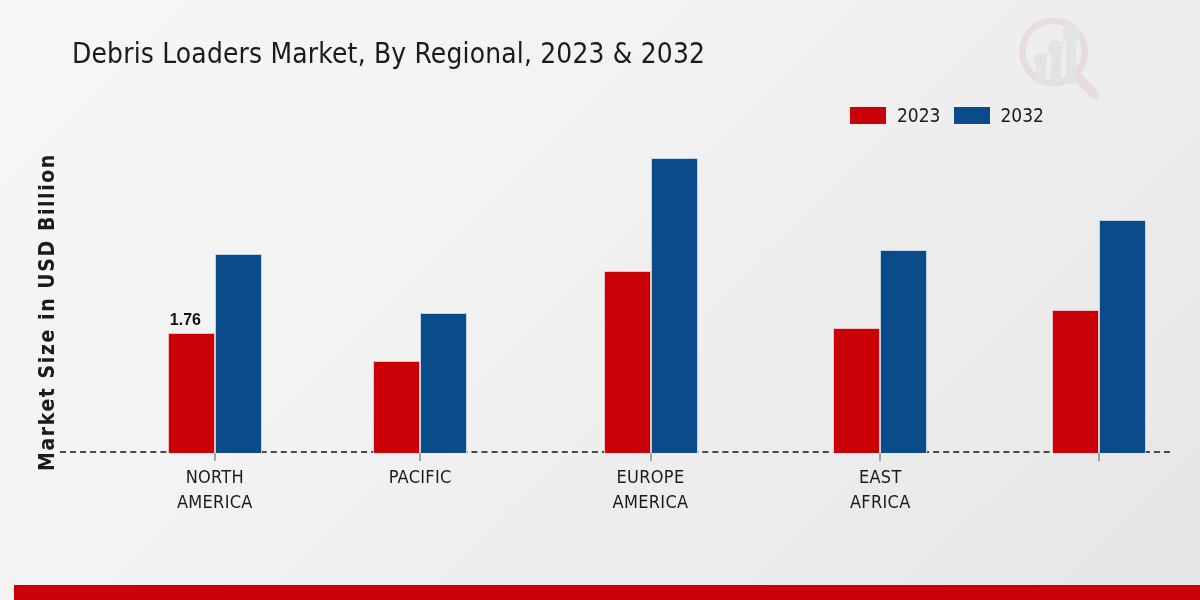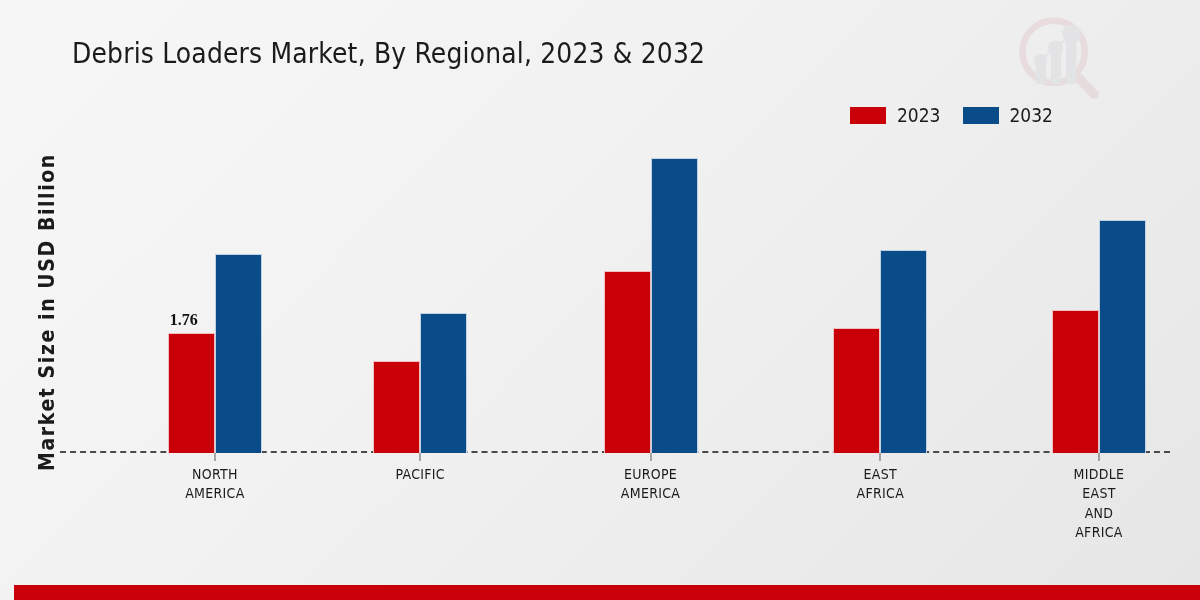--- a/index.html
+++ b/index.html
@@ -18,21 +18,21 @@
   
   .title {
     position:absolute; left:58px; top:36px;
     font-size:29px; font-weight:400; color:#1b1b1b;
     letter-spacing:.2px; white-space:nowrap;
     font-family:"DejaVu Sans Condensed","Liberation Sans", sans-serif;
     transform:scaleX(.96); transform-origin:left center;
   }
 
   
-  .legend { position:absolute; left:836px; top:104px; display:flex; align-items:center; gap:22px; }
+  .legend { position:absolute; left:836px; top:104px; display:flex; align-items:center; gap:13px; }
   .legend-item { display:flex; align-items:center; gap:11px; }
   .legend-swatch { width:36px; height:17px; display:block; }
   .legend-label { font-size:19px; color:#1b1b1b;
                   font-family:"DejaVu Sans Condensed","Liberation Sans", sans-serif; }
 
   
   .ylabel {
     position:absolute; left:-132px; top:300px; width:330px;
     text-align:center; transform:rotate(-90deg);
     font-size:21px; font-weight:700; color:#1b1b1b; letter-spacing:1.6px;
@@ -49,29 +49,29 @@
           display:flex; align-items:flex-end; justify-content:center; }
   .bar { width:47px; border:1px solid rgba(255,255,255,.75); border-bottom:none; }
   .bar.y2023 { background:#ca0008; }
   .bar.y2032 { background:#0a4c8a; }
 
   .tick { position:absolute; bottom:-8px; left:50%; width:1px; height:8px;
           background:#5a5a5a; transform:translateX(-.5px); }
 
   .cat-label {
     position:absolute; top:calc(100% + 12px); left:50%; transform:translateX(-50%);
-    text-align:center; font-size:14px; color:#1b1b1b; line-height:1.38;
+    text-align:center; font-size:18px; color:#1b1b1b; line-height:1.38;
     white-space:nowrap; letter-spacing:.3px;
     font-family:"DejaVu Sans Condensed","Liberation Sans", sans-serif;
   }
 
   .value-label {
     position:absolute; font-size:16px; font-weight:700; color:#111;
     white-space:nowrap;
-    font-family:Liberation Serif, serif;
+    font-family:Liberation Sans, sans-serif;
   }
 
   
   .footer-bar { position:absolute; left:0; bottom:0; width:100%; height:15px; background:#c9000a; }
 </style>
 </head>
 <body>
 
 <div id="chart-root">
 
@@ -151,24 +151,18 @@
             <div>EAST</div>
             <div>AFRICA</div>
           </div>
         </div>
         <div class="group" style="left: 93.6%; width: 100px; margin-left: -50px;">
           <div class="bars">
             <div class="bar y2023" title="2023: 2.1" style="height: 142.891px; background: rgb(202, 0, 8);"></div>
             <div class="bar y2032" title="2032: 3.42" style="height: 232.709px; background: rgb(10, 76, 138);"></div>
           </div>
           <div class="tick"></div>
-          <div class="cat-label">
-            <div>MIDDLE</div>
-            <div>EAST</div>
-            <div>AND</div>
-            <div>AFRICA</div>
-          </div>
         </div>
       </div>
   </div>
 
   <div class="footer-bar"></div>
 </div>
 
 </body></html>

